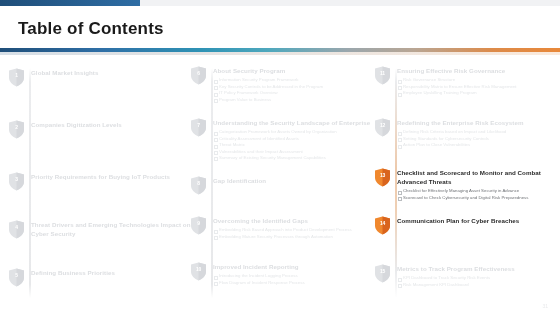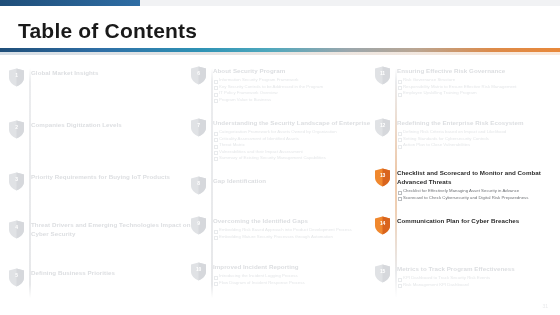--- a/index.html
+++ b/index.html
@@ -10,21 +10,21 @@
     -webkit-font-smoothing:antialiased;
   }
   .slide{position:relative;width:560px;height:315px;background:#fff;overflow:hidden;}
 
   
   .top-accent{position:absolute;left:0;top:0;width:140px;height:6px;
     background:linear-gradient(90deg,#1f4e79 0%,#2e6da4 100%);}
   .top-accent-tail{position:absolute;left:140px;top:0;width:420px;height:6px;
     background:#f1f2f4;}
   .header{position:absolute;left:0;top:6px;width:560px;height:39px;background:#ffffff;}
-  .page-title{position:absolute;left:18px;top:13px;font-size:21px;font-weight:bold;
+  .page-title{position:absolute;left:18px;top:13px;font-size:17px;font-weight:bold;
     color:#1a1a1a;letter-spacing:.2px;}
   .rule{position:absolute;left:0;top:48px;width:560px;height:4px;
     background:linear-gradient(90deg,#1f4e79 0%,#2f6fa6 18%,#2f93b5 36%,#4fa8bd 48%,
       #9aa7ad 62%,#b9a694 74%,#dd8b4a 88%,#e8883a 100%);}
   .rule-shade{position:absolute;left:0;top:52px;width:560px;height:3px;
     background:linear-gradient(90deg,rgba(31,78,121,.18),rgba(232,136,58,.18));}
 
   
   .cols{position:absolute;left:0;top:58px;width:560px;height:248px;}
   .col{position:absolute;top:0;width:186px;height:248px;}

